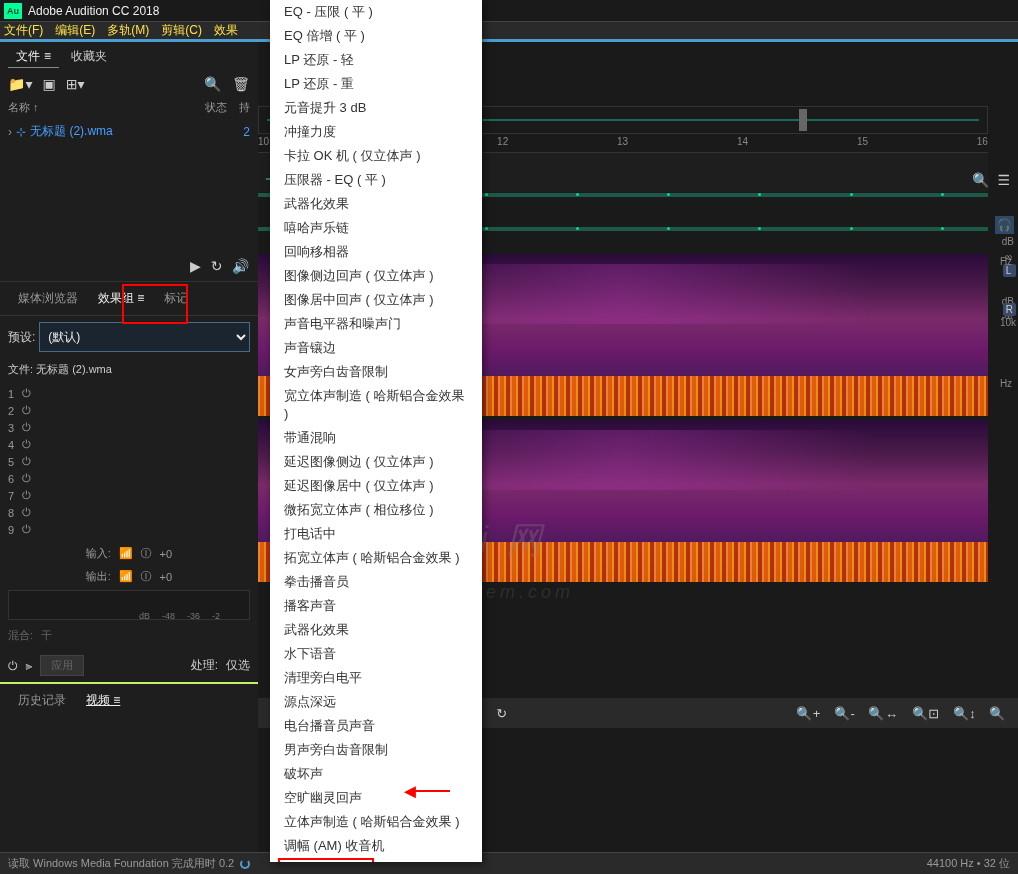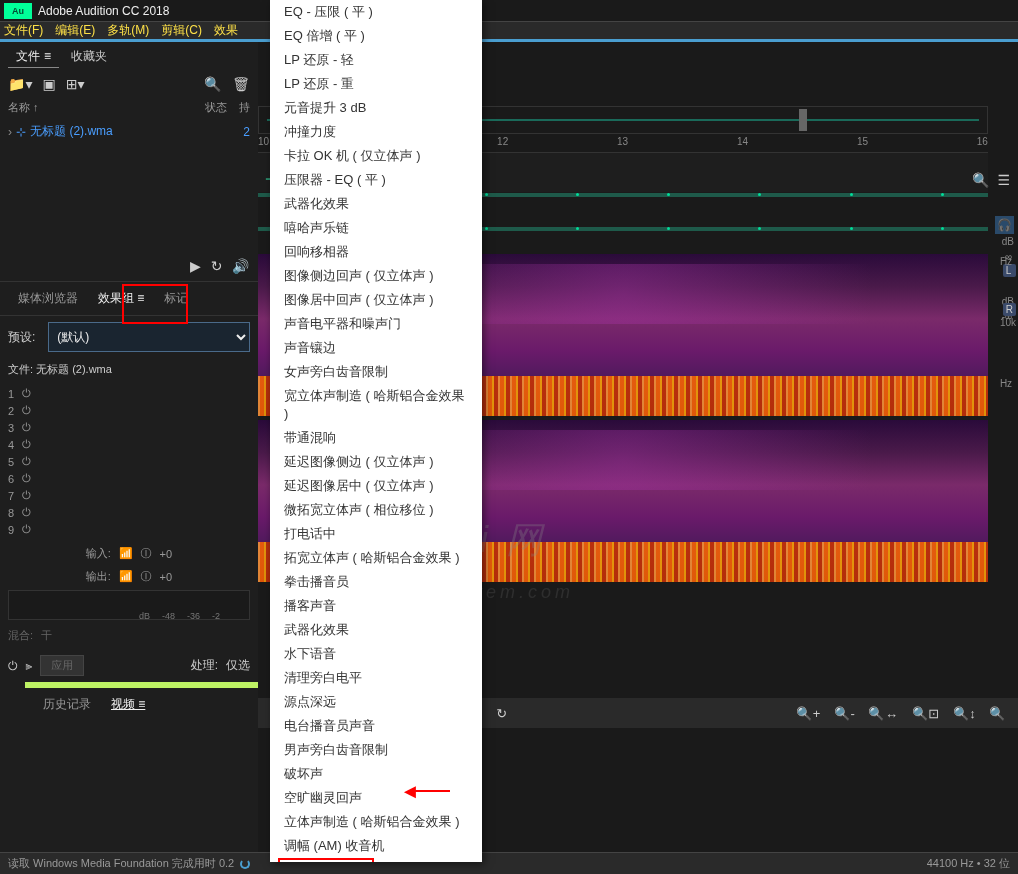--- a/index.html
+++ b/index.html
@@ -1,20 +1,20 @@
 <!DOCTYPE html>
 <html><head>
 <meta charset="utf-8">
 <style>
 * { margin: 0; padding: 0; box-sizing: border-box; font-family: "Microsoft YaHei", Arial, sans-serif; }
 body { background: #1e1e1e; color: #ccc; font-size: 12px; width: 1018px; height: 874px; overflow: hidden; position: relative; }
 
 
 .titlebar { background: #1a1a1a; height: 22px; display: flex; align-items: center; padding: 0 4px; border-bottom: 1px solid #444; }
-.titlebar .logo { background: #00ff99; color: #004d33; width: 28px; height: 16px; font-size: 9px; font-weight: bold; display: flex; align-items: center; justify-content: center; margin-right: 6px; }
+.titlebar .logo { background: #00ff99; color: #004d33; width: 18px; height: 16px; font-size: 9px; font-weight: bold; display: flex; align-items: center; justify-content: center; margin-right: 6px; }
 .titlebar .title { color: #eee; font-size: 12px; }
 
 
 .menubar { background: #2a2a2a; height: 20px; display: flex; align-items: center; padding: 0 4px; border-bottom: 3px solid #4a9ed0; }
 .menubar span { color: #fde047; margin-right: 12px; font-size: 12px; }
 
 
 .main { display: flex; height: 810px; }
 .left-col { width: 258px; background: #1e1e1e; display: flex; flex-direction: column; }
 .right-col { flex: 1; background: #1a1a1a; position: relative; }
@@ -32,37 +32,37 @@
 .file-row { display: flex; padding: 4px 8px; color: #4a9eff; font-size: 12px; align-items: center; }
 .file-row .caret { margin-right: 4px; color: #888; }
 .file-row .wave { margin-right: 4px; }
 
 
 .browser-panel { position: relative; }
 .panel-tabs2 { display: flex; padding: 4px 8px; border-bottom: 1px solid #333; }
 .tab2 { color: #999; padding: 4px 10px; font-size: 12px; }
 .tab2.active { color: #eee; }
 .red-box { position: absolute; border: 2px solid red; top: 2px; left: 122px; width: 66px; height: 40px; pointer-events: none; }
-.preset-row { display: flex; padding: 6px 8px; align-items: center; gap: 13px; }
+.preset-row { display: flex; padding: 6px 8px; align-items: center; gap: 4px; }
 .preset-row label { color: #ccc; font-size: 12px; }
 .preset-select { flex: 1; background: #1a2530; border: 1px solid #4a6a8a; color: #eee; padding: 6px 4px; font-size: 12px; }
 .file-label { padding: 4px 8px; color: #ccc; font-size: 11px; }
 .fx-slots { padding: 4px 8px; }
 .fx-slot { display: flex; align-items: center; padding: 2px 0; }
 .fx-slot .num { width: 14px; color: #999; font-size: 11px; }
 .fx-slot .power { color: #999; font-size: 11px; }
 .io-row { display: flex; padding: 4px 8px; align-items: center; color: #999; font-size: 11px; gap: 8px; justify-content: center; }
 .meter-canvas { height: 30px; background: #1a1a1a; margin: 2px 8px; position: relative; border: 1px solid #333; }
 .meter-scale { position: absolute; bottom: -2px; left: 130px; right: 0; color: #777; font-size: 9px; display: flex; gap: 12px; }
 .mix-row { display: flex; padding: 6px 8px; align-items: center; color: #666; gap: 8px; font-size: 11px; }
 .apply-row { display: flex; padding: 6px 8px; gap: 8px; align-items: center; }
 .apply-btn { background: #333; border: 1px solid #444; color: #666; padding: 2px 10px; font-size: 11px; }
 
 
-.history-panel { border-top: 6px solid #bef264; margin-left: 25px; }
+.history-panel { border-top: 2px solid #bef264; }
 .history-tabs { display: flex; padding: 4px 8px; }
 .htab { color: #999; padding: 4px 10px; font-size: 12px; }
 .htab.active { color: #eee; text-decoration: underline; }
 
 
 .statusbar { position: absolute; bottom: 0; left: 0; right: 0; height: 22px; background: #2a2a2a; display: flex; align-items: center; padding: 0 8px; color: #999; font-size: 11px; border-top: 1px solid #444; }
 .statusbar .spinner { width: 10px; height: 10px; border: 2px solid #4a9ed0; border-top-color: transparent; border-radius: 50%; margin: 0 6px; }
 .statusbar .right { margin-left: auto; }
 
 

